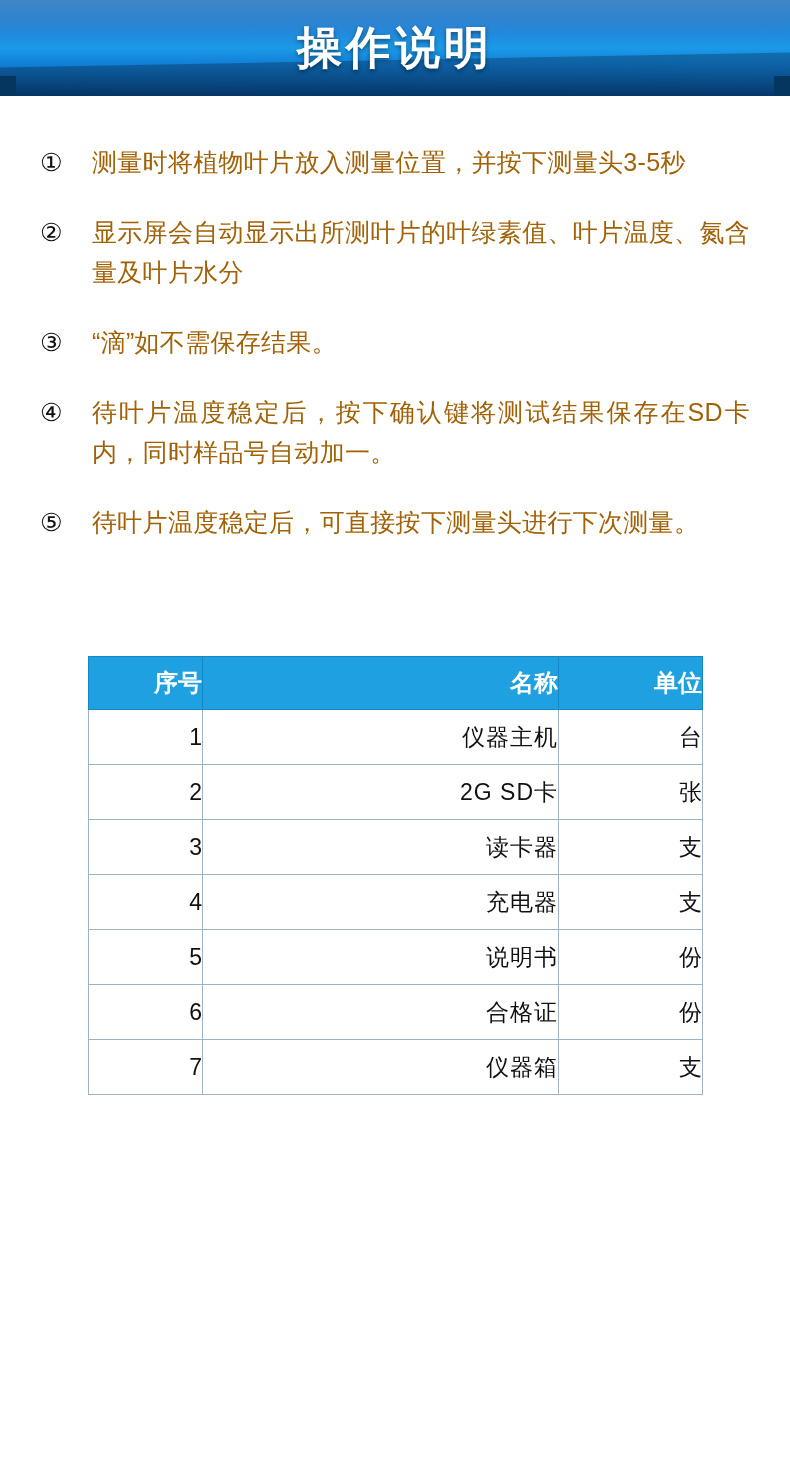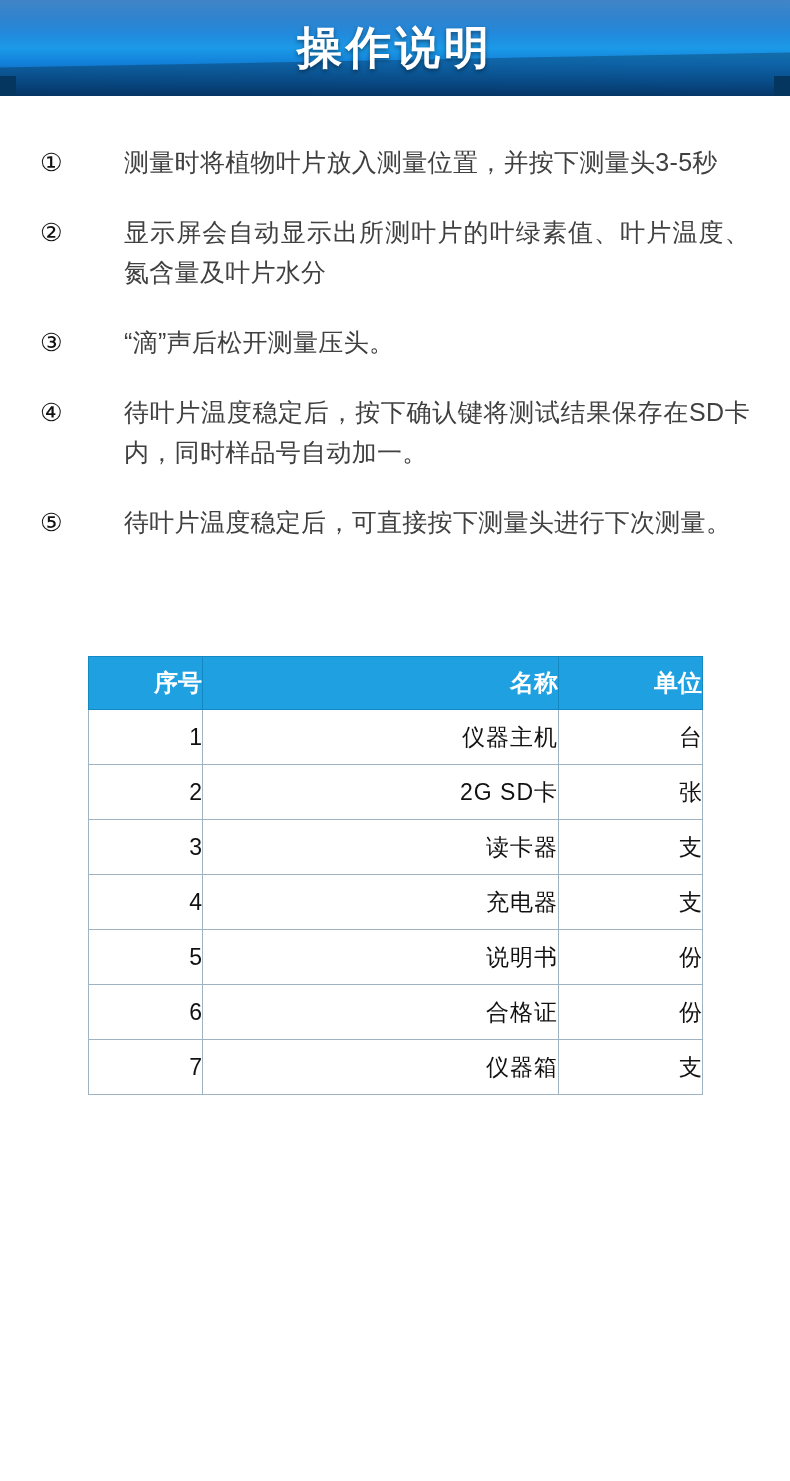--- a/index.html
+++ b/index.html
@@ -101,24 +101,23 @@
     width: 52px;
     font-size: 25px;
     line-height: 40px;
     color: #111;
     text-align: left;
   }
   .ins-text {
     flex: 1 1 auto;
     font-size: 25px;
     line-height: 40px;
-    color: #404040;
+    color: #a16207;
     text-align: justify;
     letter-spacing: 0.3px;
-    margin-left: 32px;
   }
 
   .spacer-before-banner2 {
     height: 26px;
   }
 
   
   .table-wrap {
     padding: 58px 88px 0 88px;
   }
@@ -166,21 +165,21 @@
       <div class="ins-text">测量时将植物叶片放入测量位置，并按下测量头3-5秒</div>
     </div>
 
     <div class="ins-item">
       <div class="ins-num">②</div>
       <div class="ins-text">显示屏会自动显示出所测叶片的叶绿素值、叶片温度、氮含量及叶片水分</div>
     </div>
 
     <div class="ins-item">
       <div class="ins-num">③</div>
-      <div class="ins-text">“滴”声后松开测量压头。</div>
+      <div class="ins-text">“滴”如不需保存结果。</div>
     </div>
 
     <div class="ins-item">
       <div class="ins-num">④</div>
       <div class="ins-text">待叶片温度稳定后，按下确认键将测试结果保存在SD卡内，同时样品号自动加一。</div>
     </div>
 
     <div class="ins-item">
       <div class="ins-num">⑤</div>
       <div class="ins-text">待叶片温度稳定后，可直接按下测量头进行下次测量。</div>

